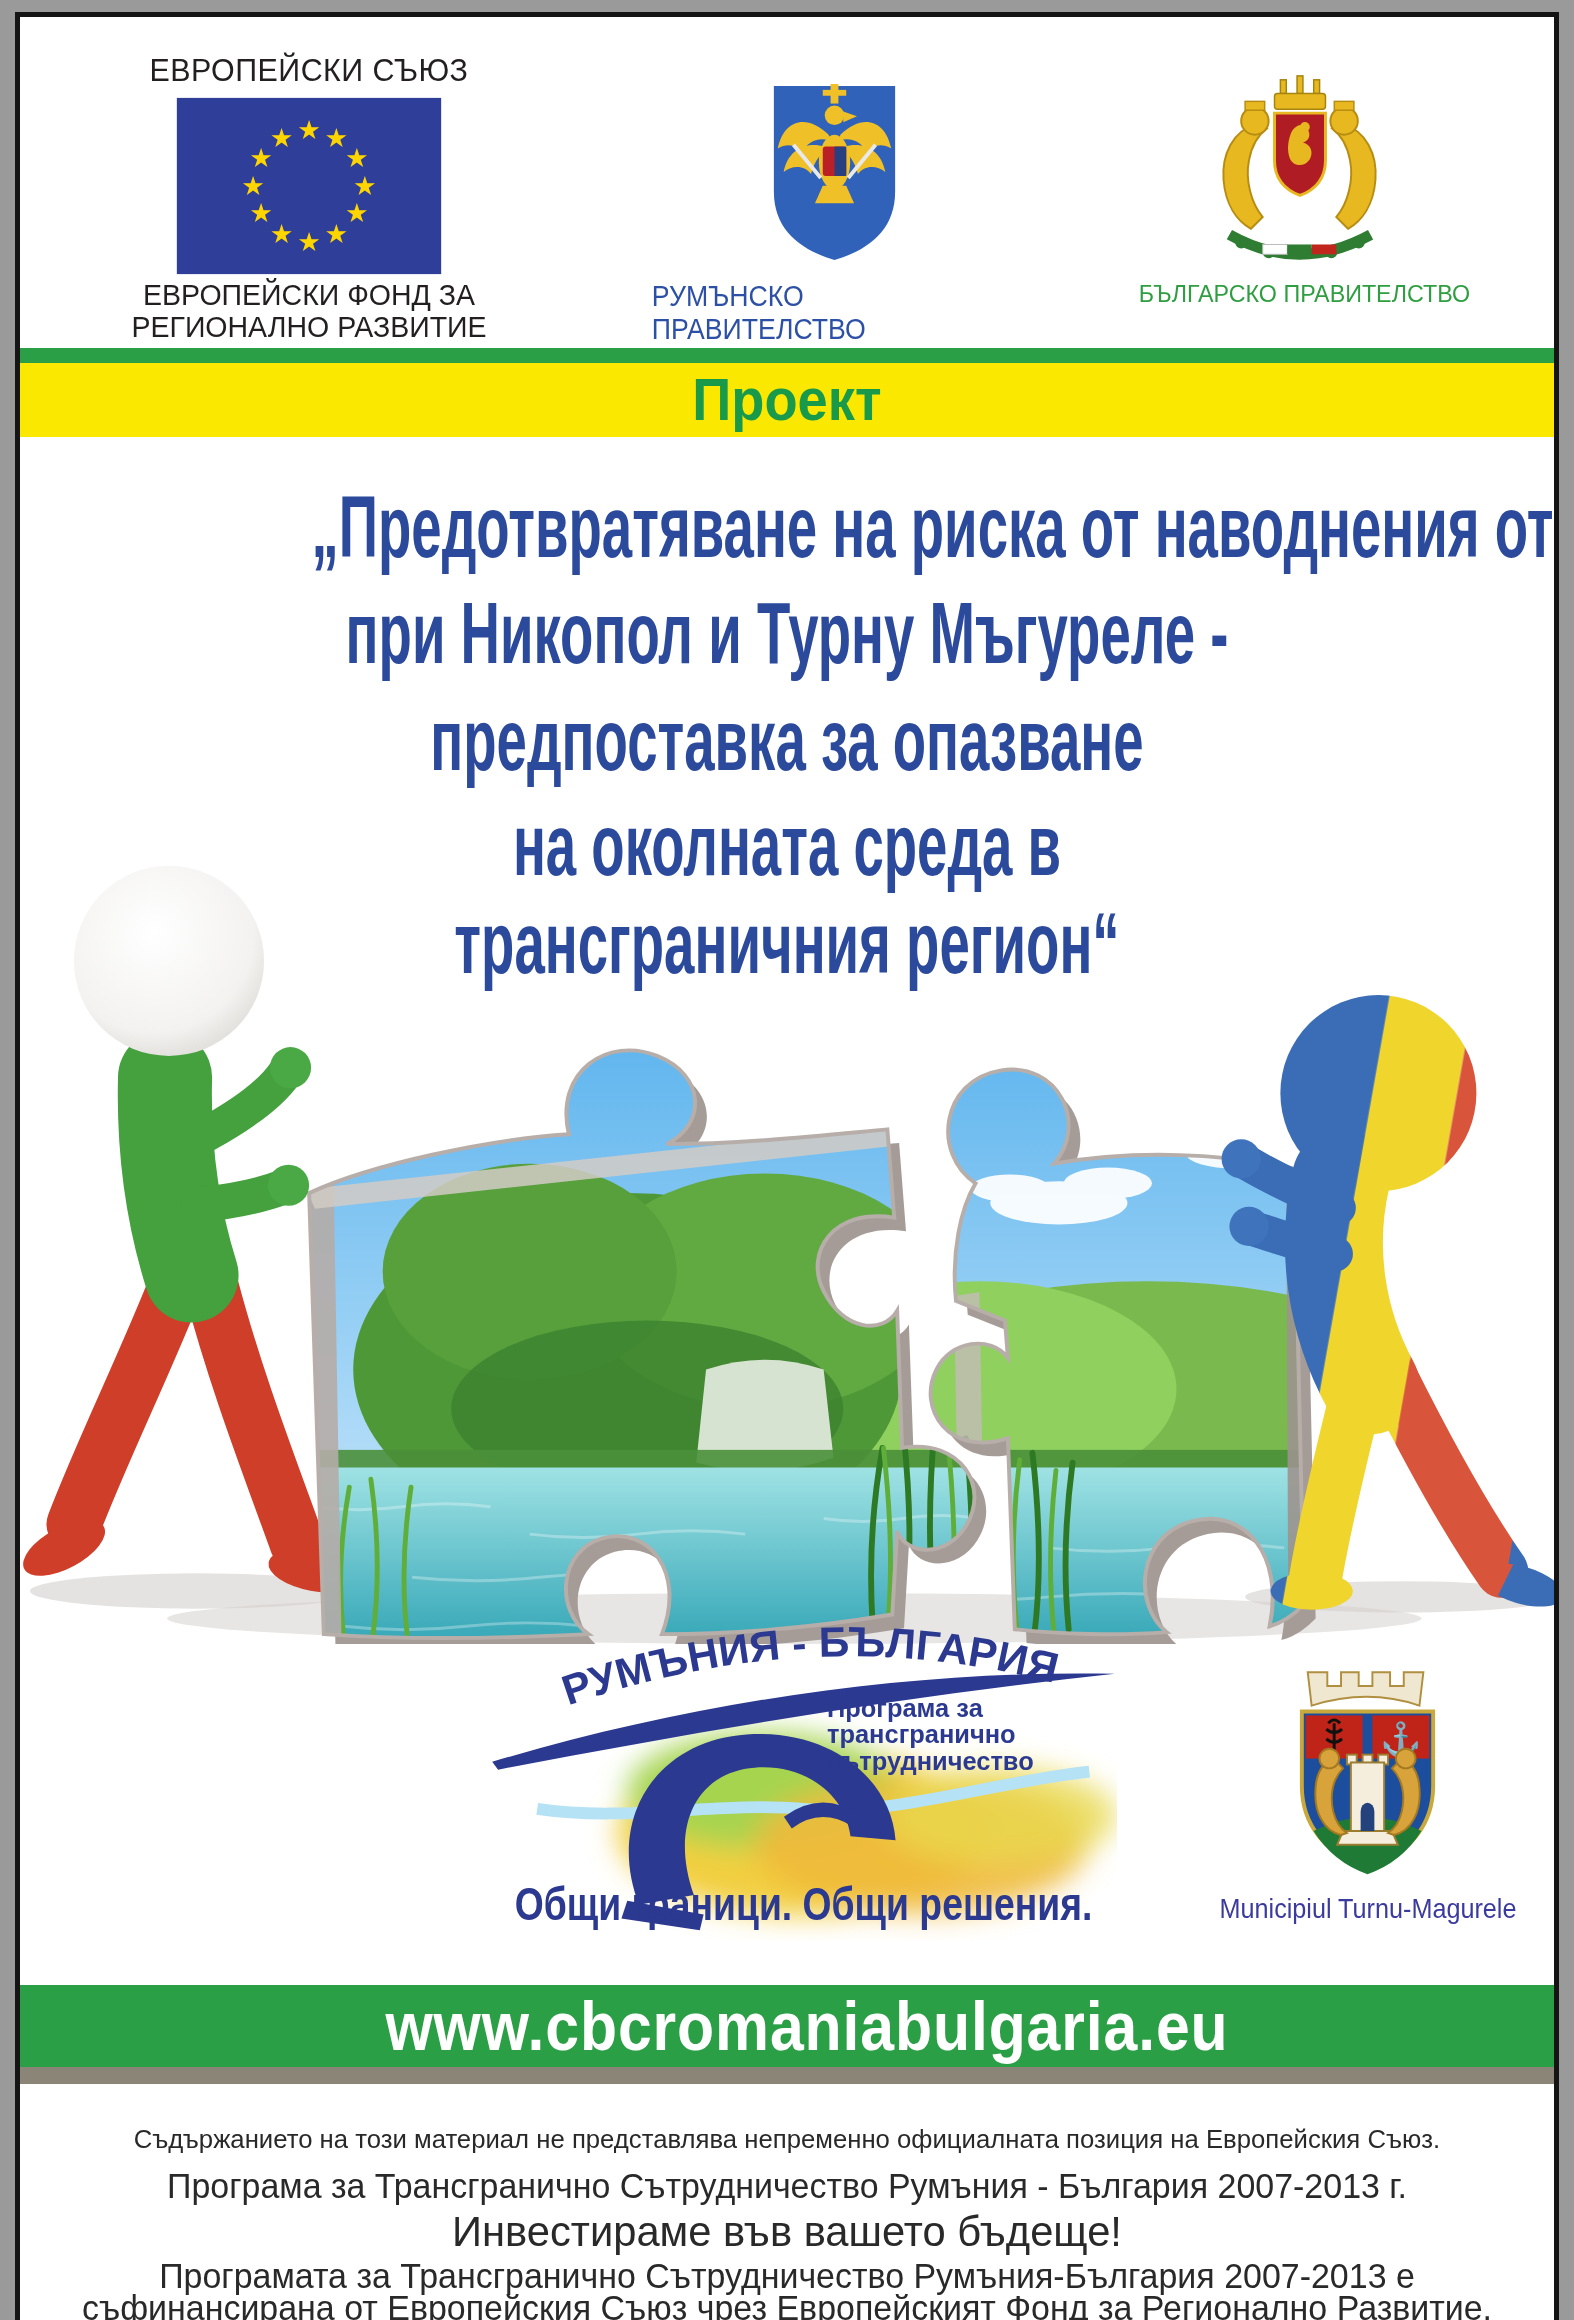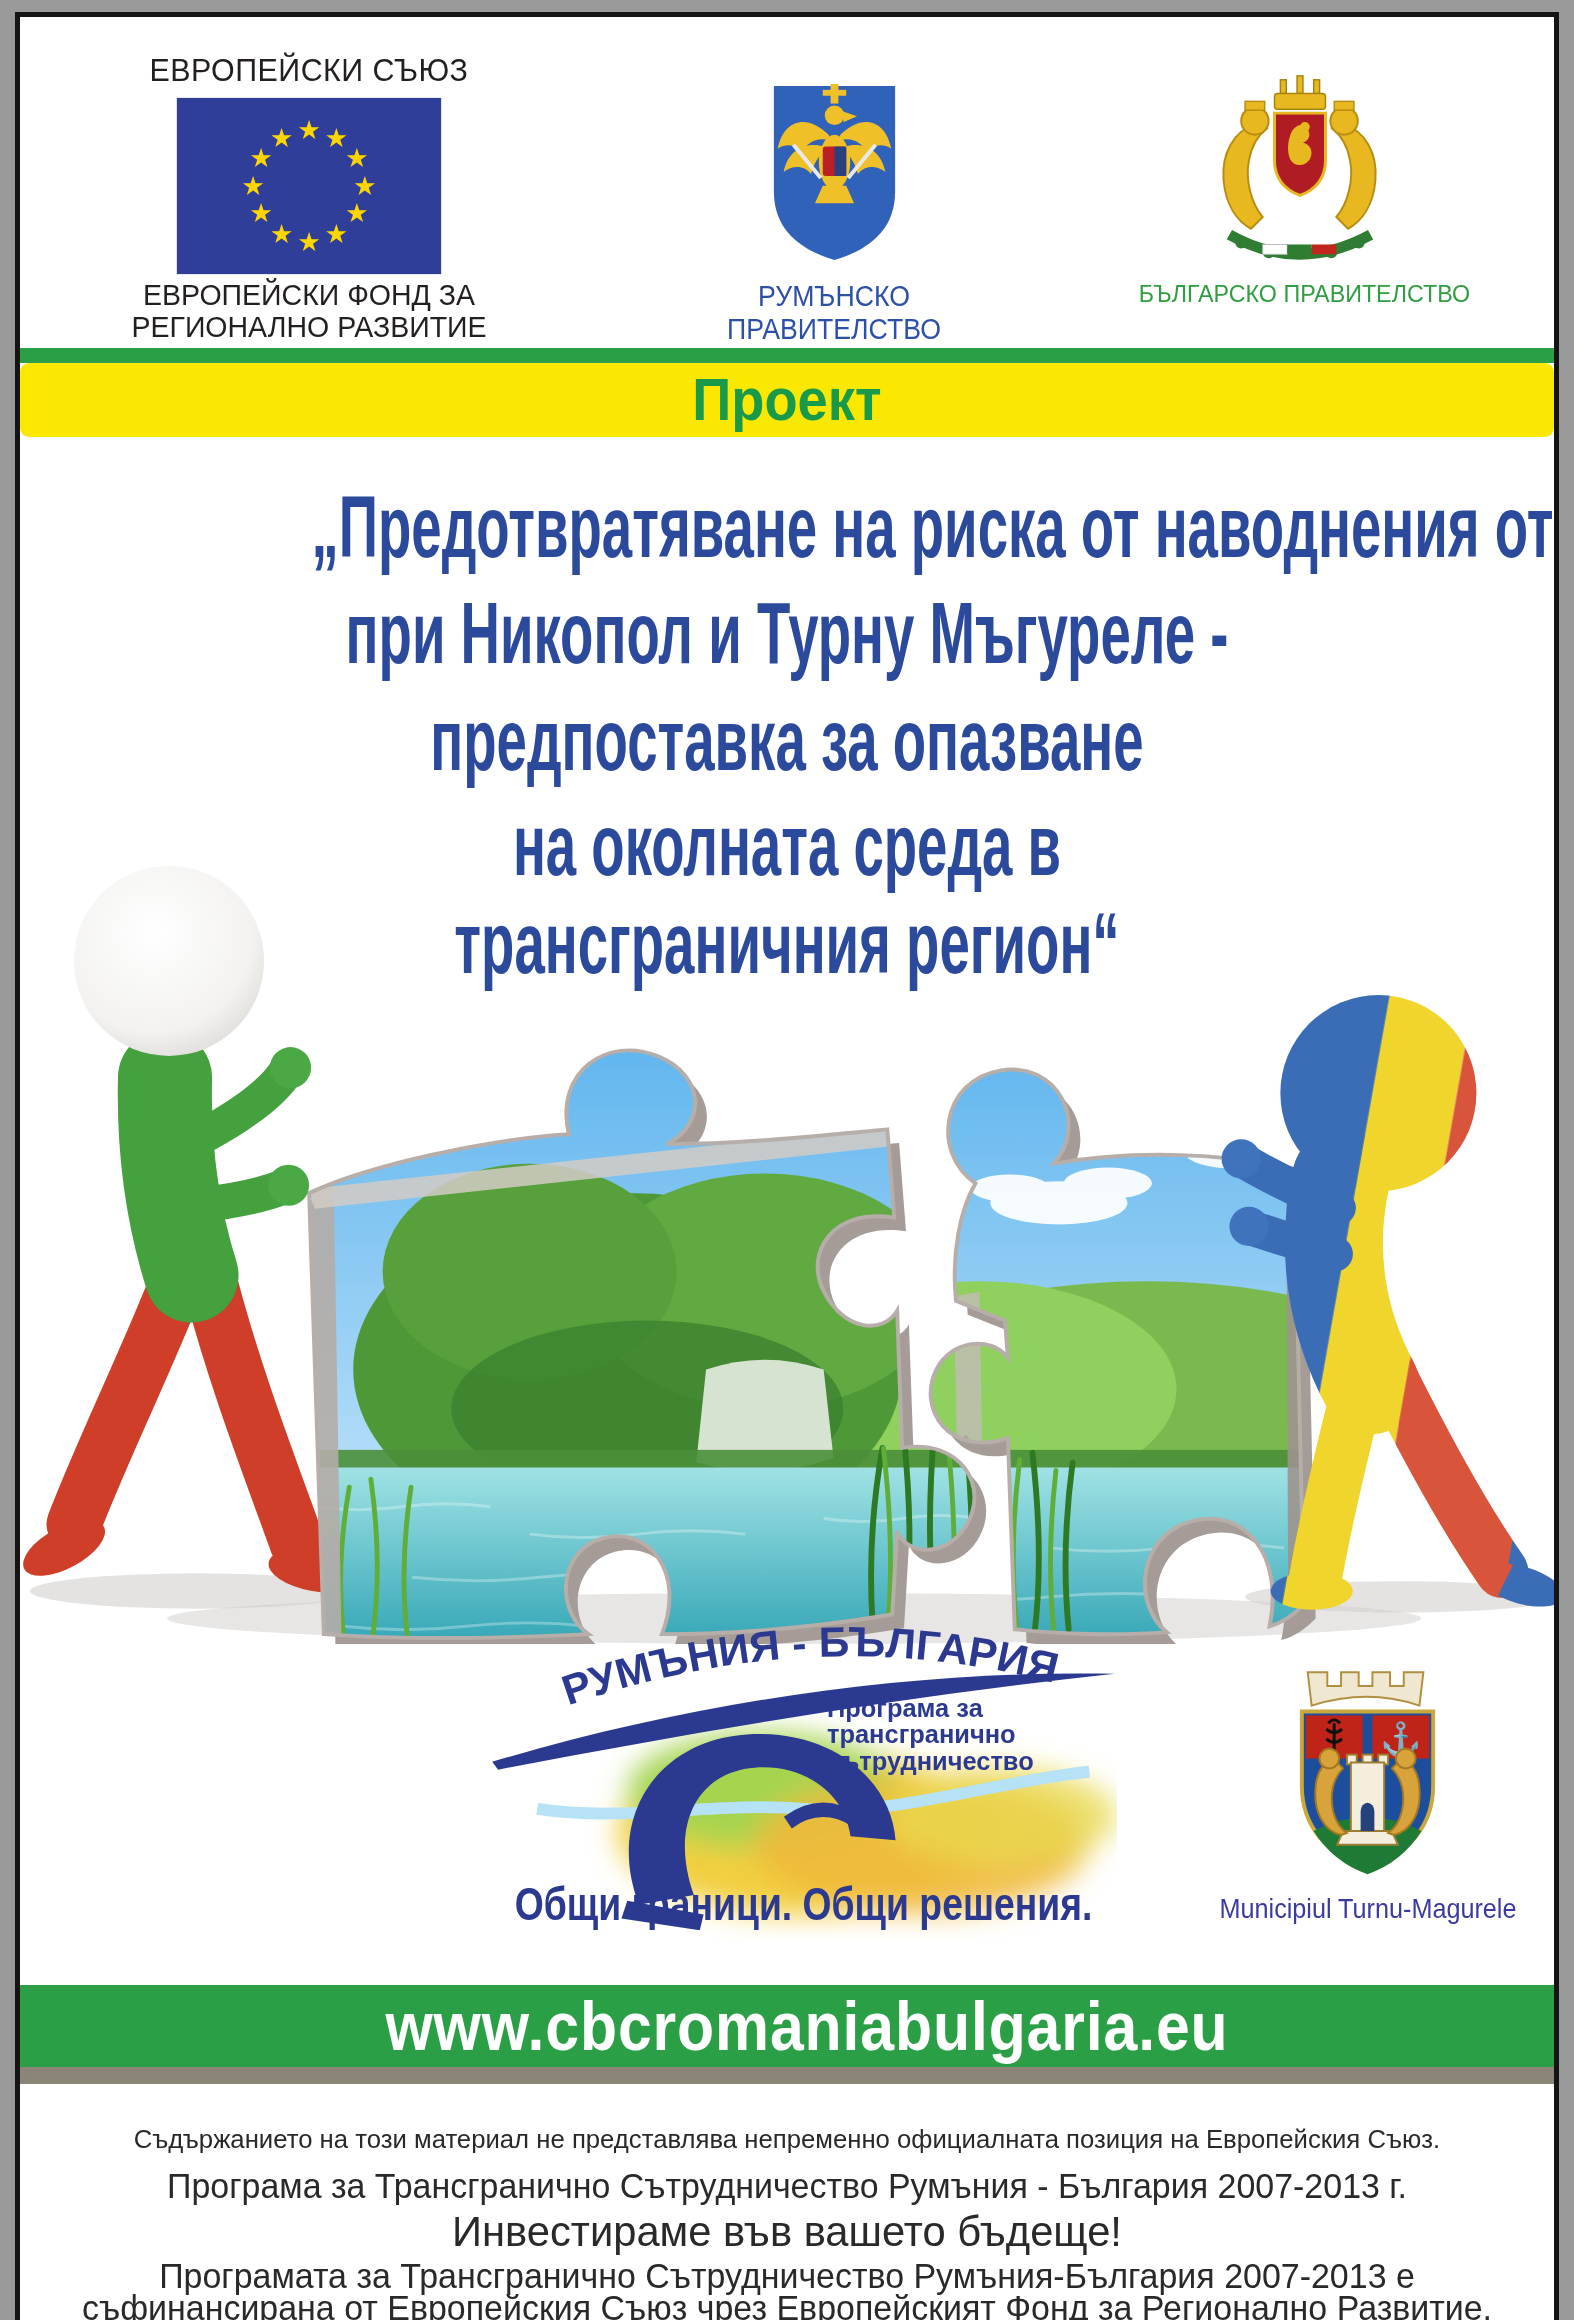--- a/index.html
+++ b/index.html
@@ -6,29 +6,29 @@
   .poster{
     position:relative;width:1544px;height:2321px;margin:12px auto;
     background:#ffffff;border:5.9px solid #141414;box-sizing:border-box;
     overflow:hidden;font-family:"Liberation Sans",sans-serif;color:#231f20;
   }
   
   .eu-col{position:absolute;left:86px;top:35px;width:406px;text-align:center;}
   .eu-title{font-size:32px;letter-spacing:0.5px;transform:scaleX(.95);}
   .eu-flag{display:block;margin:3.9px auto 0;}
   .eu-sub{font-size:30px;line-height:1.08;transform:scaleX(.95);}
-  .ro-col{position:absolute;left:616px;top:65px;width:396px;text-align:center;}
+  .ro-col{position:absolute;left:616px;top:65px;width:396px;text-align:left;}
   .ro-label{font-size:29px;color:#2d50a7;margin-top:15.7px;transform:scaleX(.92);}
   .bg-col{position:absolute;left:1100px;top:53px;width:359px;text-align:right;}
   .bg-label{font-size:24.5px;color:#2f9e41;margin-top:11.8px;transform:scaleX(.95);}
   .coat{display:block;margin:0 auto;}
   
   .pb-green{position:absolute;top:331px;left:0;width:100%;height:14.7px;background:#2b9f45;}
   .pb-yellow{position:absolute;top:346px;left:0;width:100%;height:74px;background:#fae800;
-    display:flex;align-items:center;justify-content:center;border-radius:9px;}
+    display:flex;align-items:center;justify-content:center;}
   .pb-text{font-size:59px;font-weight:bold;color:#189a4a;transform:scaleX(.92);}
   
   .title-line{position:absolute;left:0;right:0;text-align:center;color:#2c4a9c;
     font-weight:bold;font-size:88px;white-space:nowrap;transform:scaleX(.62);}
   .tl0{top:459px;} .tl1{top:565px;} .tl2{top:672px;} .tl3{top:777px;} .tl4{top:875px;}
   
   .illu{position:absolute;left:0;top:833px;width:1574px;height:794px;}
   
   .nik-col{position:absolute;left:93px;top:1643px;width:255px;text-align:center;}
   .nik-label{font-size:29px;color:#2d4fa2;margin-top:9.8px;transform:scaleX(.95);}

